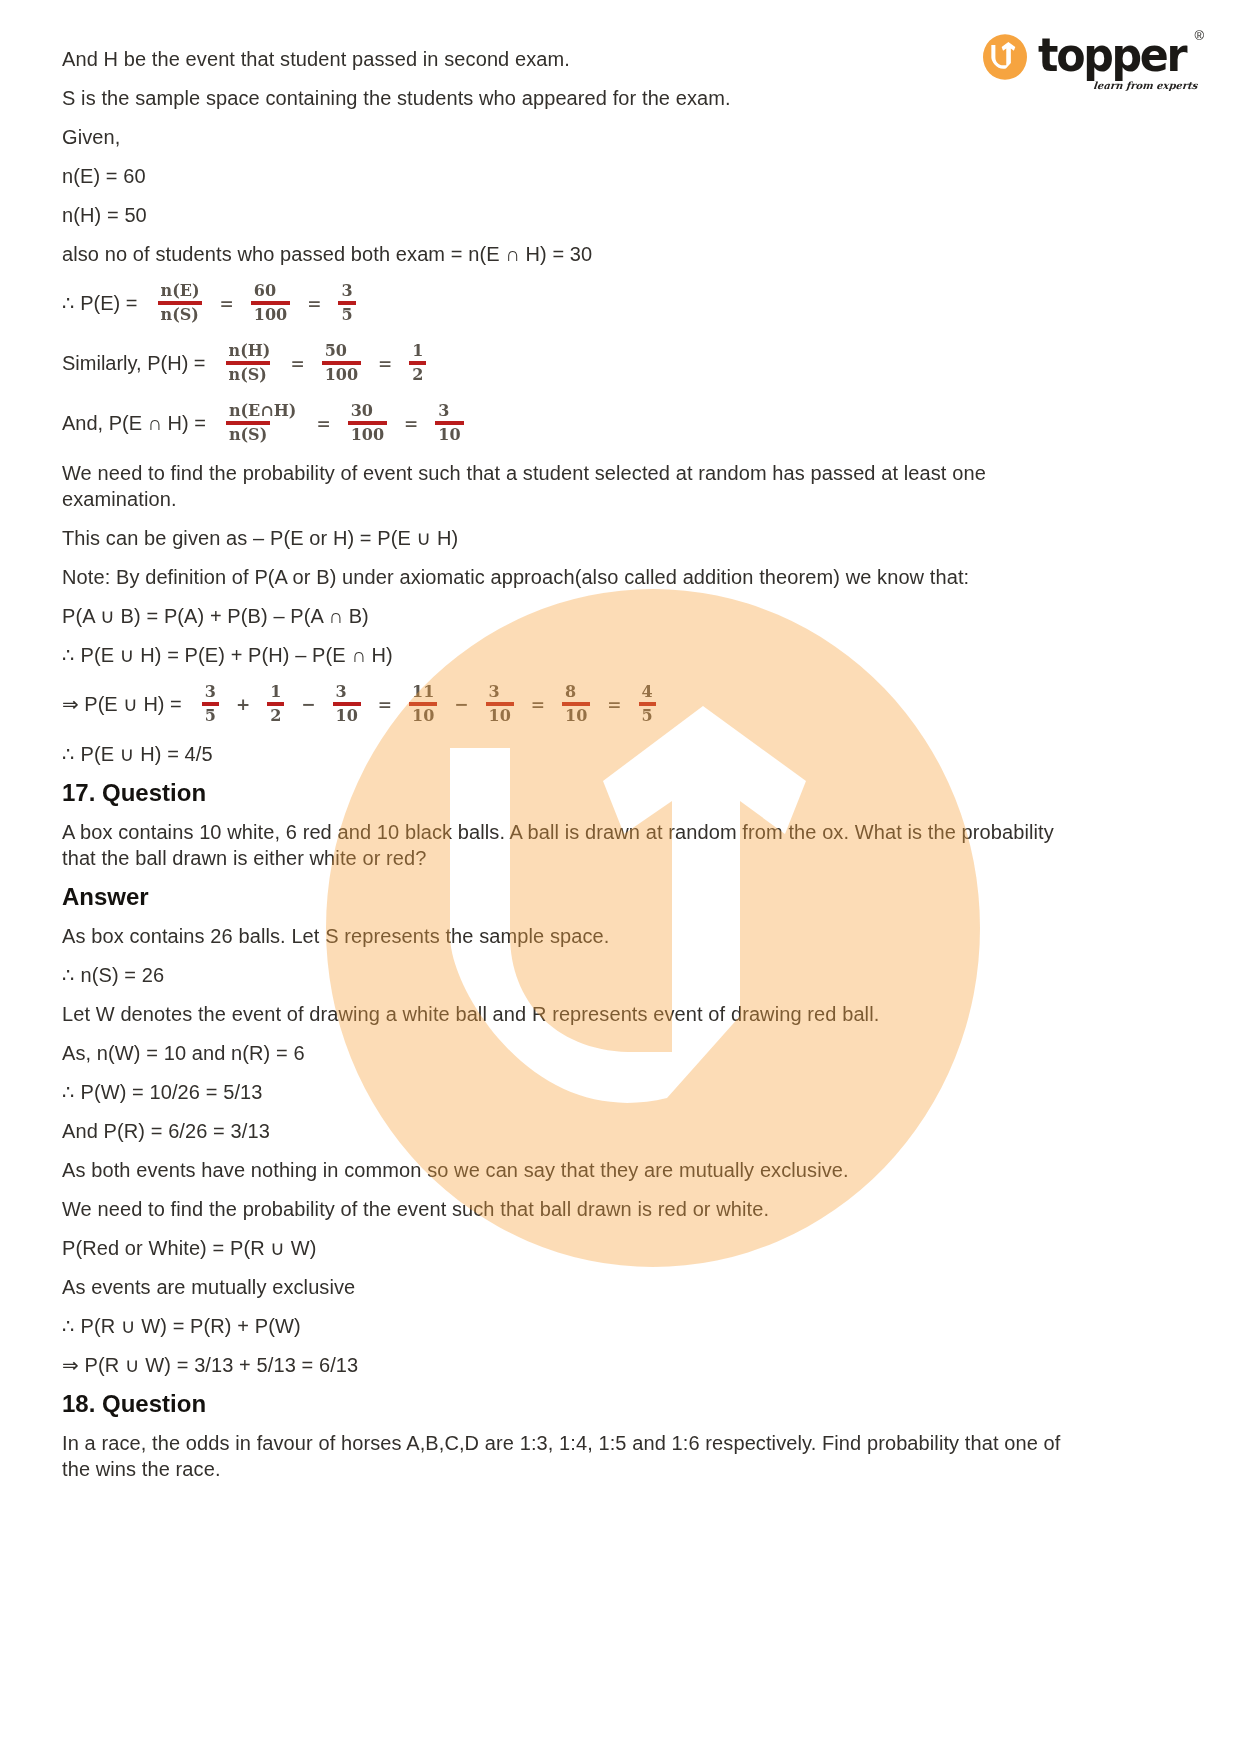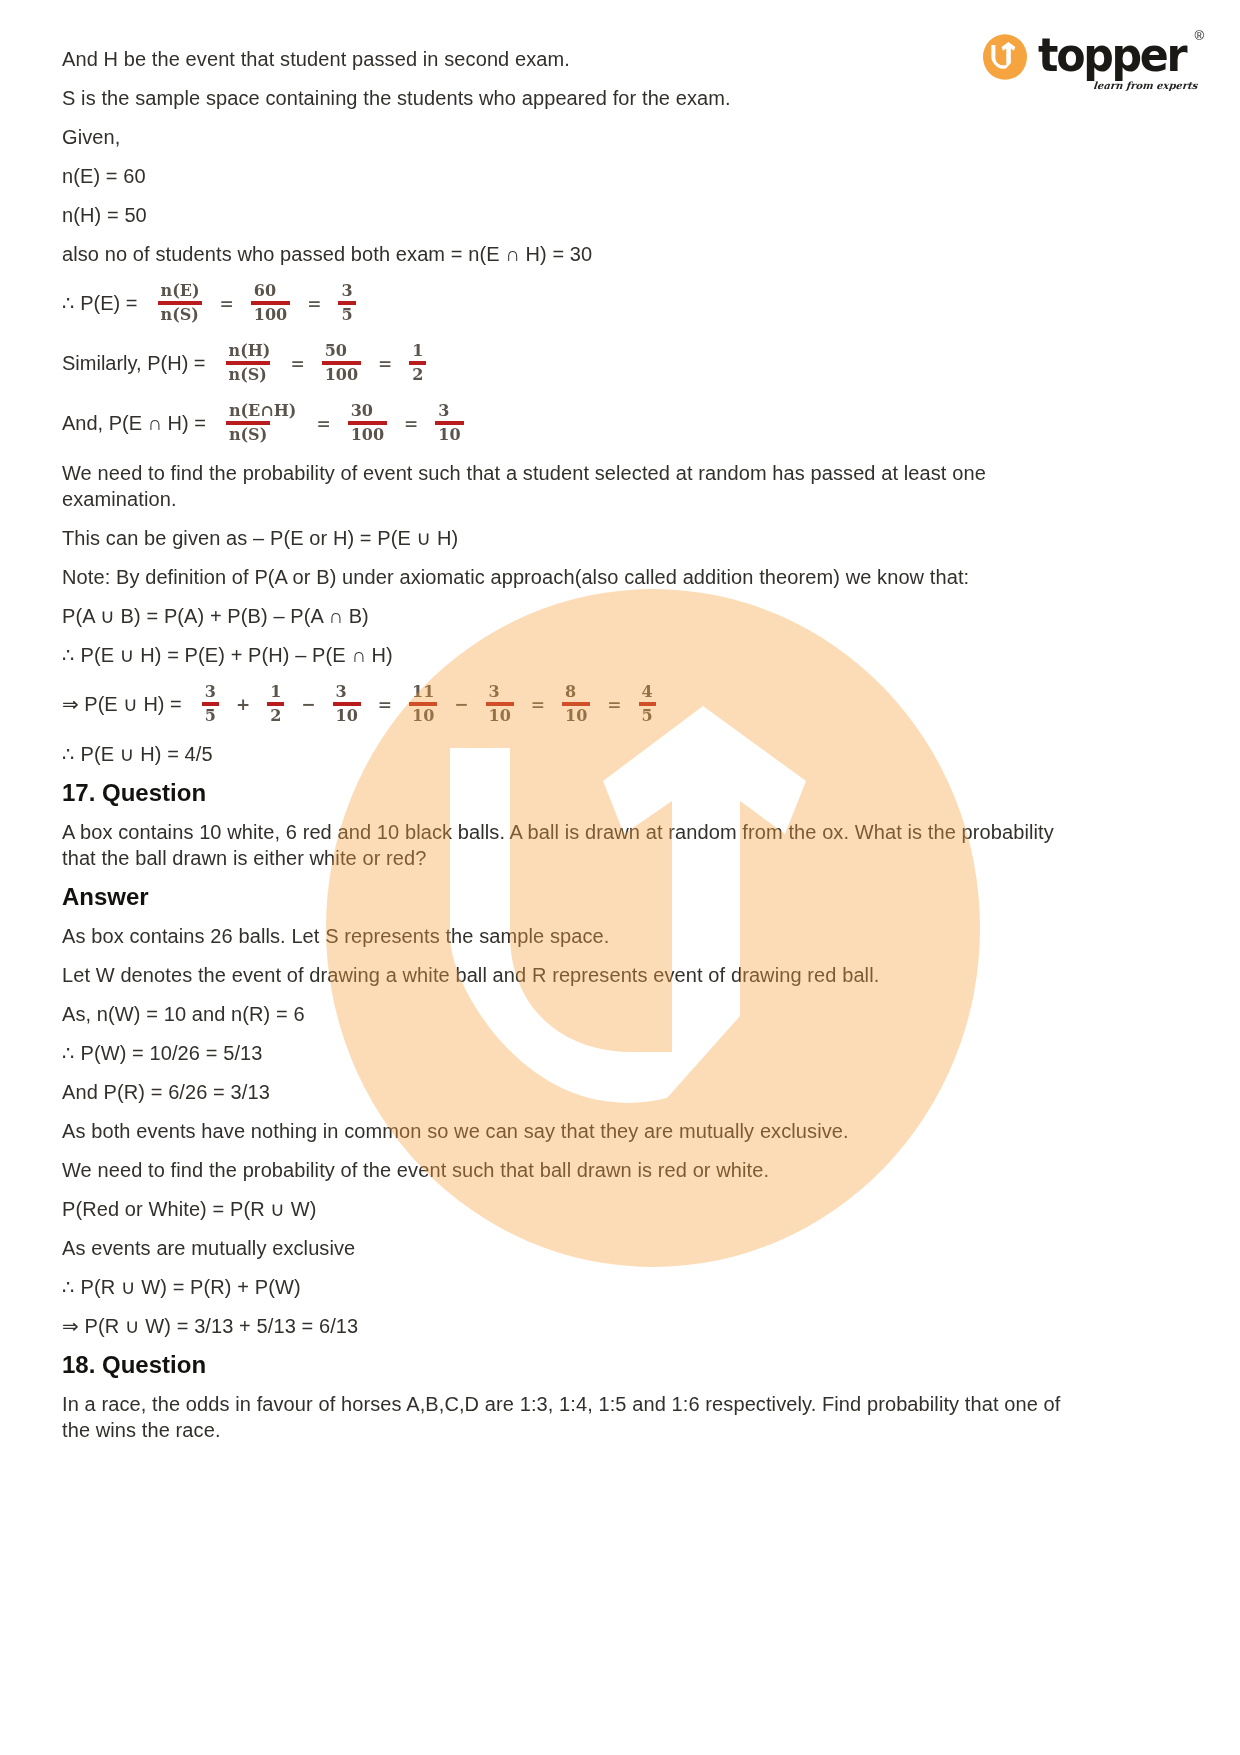--- a/index.html
+++ b/index.html
@@ -158,20 +158,21 @@
       </span>
   </div>
 
   <p>∴ P(E ∪ H) = 4/5</p>
 
   <h3>17. Question</h3>
   <p>A box contains 10 white, 6 red and 10 black balls. A ball is drawn at random from the ox. What is the probability that the ball drawn is either white or red?</p>
 
   <h3>Answer</h3>
   <p>As box contains 26 balls. Let S represents the sample space.</p>
+  <p>∴ n(S) = 26</p>
   <p>Let W denotes the event of drawing a white ball and R represents event of drawing red ball.</p>
   <p>As, n(W) = 10 and n(R) = 6</p>
   <p>∴ P(W) = 10/26 = 5/13</p>
   <p>And P(R) = 6/26 = 3/13</p>
   <p>As both events have nothing in common so we can say that they are mutually exclusive.</p>
   <p>We need to find the probability of the event such that ball drawn is red or white.</p>
   <p>P(Red or White) = P(R ∪ W)</p>
   <p>As events are mutually exclusive</p>
   <p>∴ P(R ∪ W) = P(R) + P(W)</p>
   <p>⇒ P(R ∪ W) = 3/13 + 5/13 = 6/13</p>

